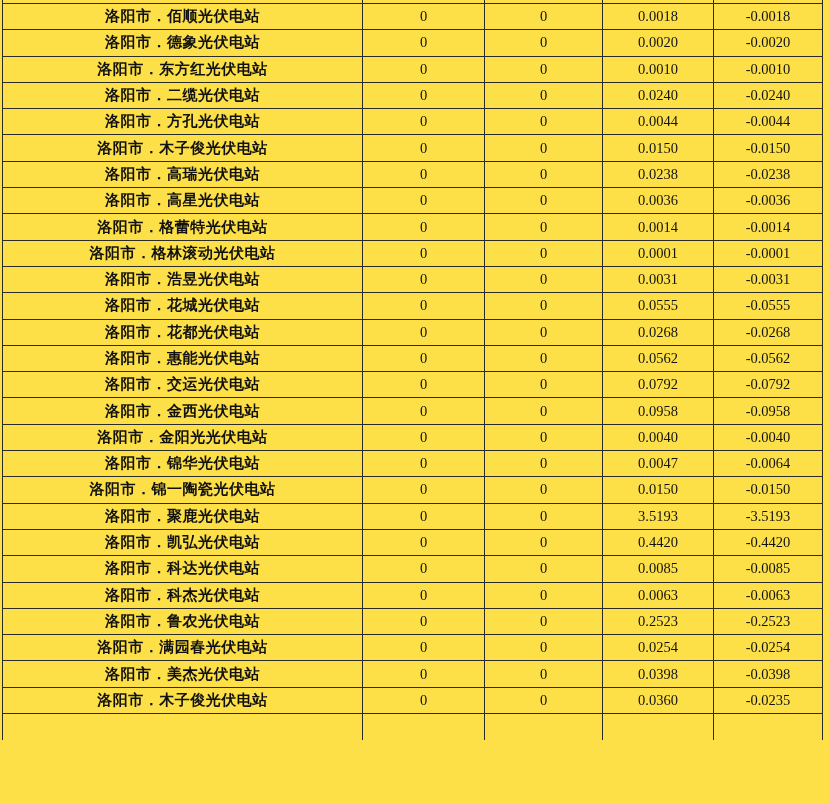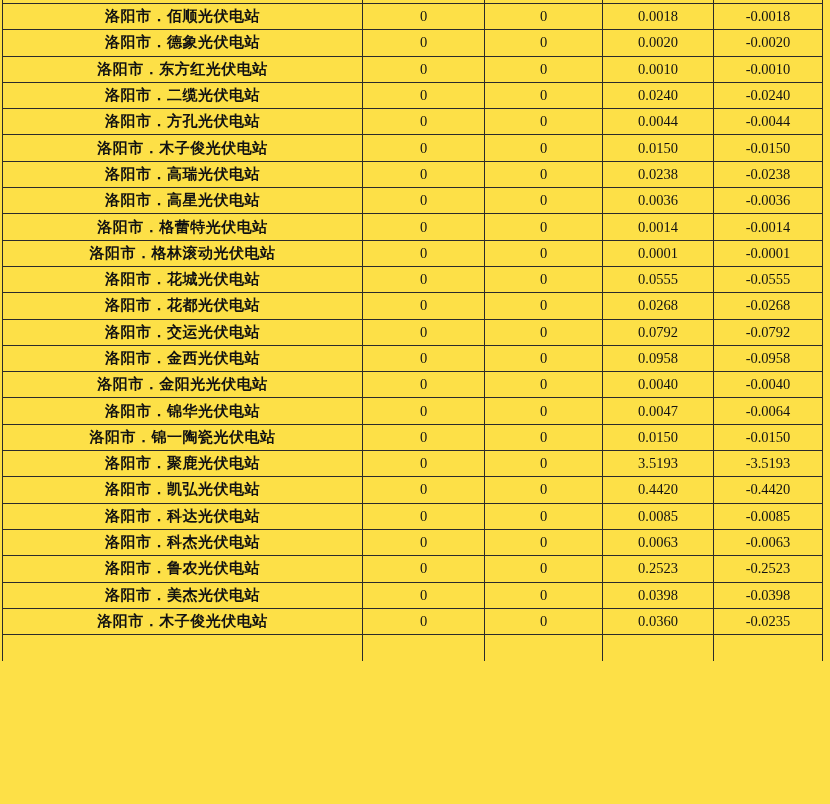--- a/index.html
+++ b/index.html
@@ -136,34 +136,48 @@
     <td class="num-cell">-0.0014</td>
   </tr>
         <tr>
     <td class="name-cell">洛阳市．格林滚动光伏电站</td>
     <td class="num-cell">0</td>
     <td class="num-cell">0</td>
     <td class="num-cell">0.0001</td>
     <td class="num-cell">-0.0001</td>
   </tr>
         <tr>
+    <td class="name-cell">洛阳市．浩昱光伏电站</td>
+    <td class="num-cell">0</td>
+    <td class="num-cell">0</td>
+    <td class="num-cell">0.0031</td>
+    <td class="num-cell">-0.0031</td>
+  </tr>
+        <tr>
     <td class="name-cell">洛阳市．花城光伏电站</td>
     <td class="num-cell">0</td>
     <td class="num-cell">0</td>
     <td class="num-cell">0.0555</td>
     <td class="num-cell">-0.0555</td>
   </tr>
         <tr>
     <td class="name-cell">洛阳市．花都光伏电站</td>
     <td class="num-cell">0</td>
     <td class="num-cell">0</td>
     <td class="num-cell">0.0268</td>
     <td class="num-cell">-0.0268</td>
   </tr>
         <tr>
+    <td class="name-cell">洛阳市．惠能光伏电站</td>
+    <td class="num-cell">0</td>
+    <td class="num-cell">0</td>
+    <td class="num-cell">0.0562</td>
+    <td class="num-cell">-0.0562</td>
+  </tr>
+        <tr>
     <td class="name-cell">洛阳市．交运光伏电站</td>
     <td class="num-cell">0</td>
     <td class="num-cell">0</td>
     <td class="num-cell">0.0792</td>
     <td class="num-cell">-0.0792</td>
   </tr>
         <tr>
     <td class="name-cell">洛阳市．金西光伏电站</td>
     <td class="num-cell">0</td>
     <td class="num-cell">0</td>
@@ -218,20 +232,27 @@
     <td class="num-cell">0</td>
     <td class="num-cell">0.0063</td>
     <td class="num-cell">-0.0063</td>
   </tr>
         <tr>
     <td class="name-cell">洛阳市．鲁农光伏电站</td>
     <td class="num-cell">0</td>
     <td class="num-cell">0</td>
     <td class="num-cell">0.2523</td>
     <td class="num-cell">-0.2523</td>
+  </tr>
+        <tr>
+    <td class="name-cell">洛阳市．满园春光伏电站</td>
+    <td class="num-cell">0</td>
+    <td class="num-cell">0</td>
+    <td class="num-cell">0.0254</td>
+    <td class="num-cell">-0.0254</td>
   </tr>
         <tr>
     <td class="name-cell">洛阳市．美杰光伏电站</td>
     <td class="num-cell">0</td>
     <td class="num-cell">0</td>
     <td class="num-cell">0.0398</td>
     <td class="num-cell">-0.0398</td>
   </tr>
         <tr>
     <td class="name-cell">洛阳市．木子俊光伏电站</td>

